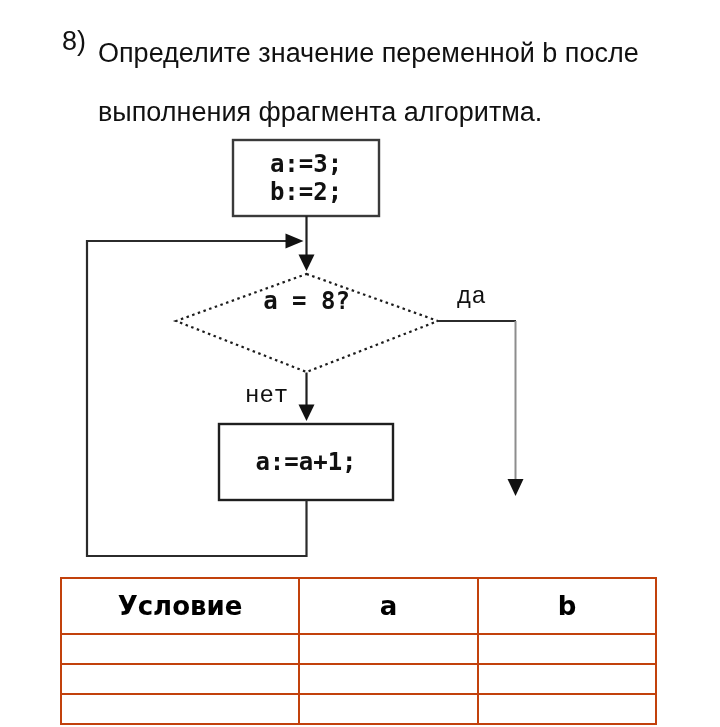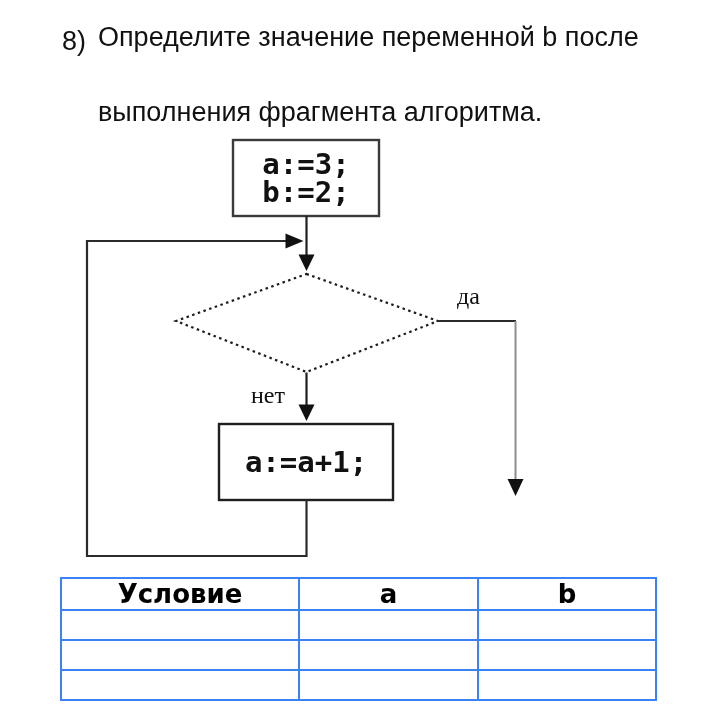--- a/index.html
+++ b/index.html
@@ -21,75 +21,75 @@
     white-space: nowrap;
   }
   
   .node-text {
     display: flex;
     flex-direction: column;
     justify-content: center;
     align-items: center;
     font-family: "DejaVu Sans Mono", monospace;
     font-weight: bold;
-    font-size: 29px;
+    font-size: 24px;
     line-height: 28px;
     color: #111;
     text-align: center;
     white-space: pre;
   }
   .decision-text {
     font-family: "DejaVu Sans Mono", monospace;
     font-weight: bold;
     font-size: 24px;
     color: #111;
     text-align: center;
     white-space: pre;
   }
   .branch-label {
-    font-family: Liberation Serif, serif;
+    font-family: Liberation Mono, monospace;
     font-size: 24px;
     color: #111;
     white-space: nowrap;
   }
   svg.flow { position: absolute; left: 0; top: 0; }
 
   table.trace {
     position: absolute;
     left: 60px;
     top: 577px;
     width: 595px;
     border-collapse: collapse;
     table-layout: fixed;
   }
   table.trace th, table.trace td {
-    border: 2px solid #3b82f6;
+    border: 2px solid #c2410c;
     height: 30px;
-    padding: 0;
+    padding: 12px;
   }
   table.trace th {
     font-family: "DejaVu Sans", sans-serif;
     font-weight: bold;
     font-size: 26px;
     color: #000;
     text-align: center;
     vertical-align: middle;
   }
   table.trace td {
     font-size: 20px;
     text-align: center;
   }
 </style>
 </head>
 <body>
 
 <div class="canvas">
 
   <div class="abs task-line" style="left:62px; top:26px;">8)</div>
-  <div class="abs task-line" style="left:98px; top:22px;">Определите значение переменной b после</div>
+  <div class="abs task-line" style="left:98px; top:38px;">Определите значение переменной b после</div>
   <div class="abs task-line" style="left:98px; top:56px;margin-top:41px;">выполнения фрагмента алгоритма.</div>
 
   <svg class="flow" width="720" height="727" viewBox="0 0 720 727">
 
     <rect x="233" y="140" width="146" height="76" fill="#ffffff" stroke="#3a3a3a" stroke-width="2.4"></rect>
 
     <line x1="306.5" y1="216" x2="306.5" y2="256" stroke="#1f1f1f" stroke-width="2.2"></line>
     <polygon points="306.5,271 298.5,254.5 314.5,254.5" fill="#111"></polygon>
 
     <polygon points="306.5,274 438,321 306.5,372 176,321" fill="#ffffff" stroke="#1c1c1c" stroke-width="2.2" stroke-dasharray="2.5 3.5"></polygon>
@@ -105,24 +105,25 @@
     <line x1="438" y1="321" x2="516" y2="321" stroke="#2b2b2b" stroke-width="2"></line>
     <line x1="515.5" y1="321" x2="515.5" y2="480" stroke="#8d8d8d" stroke-width="2"></line>
     <polygon points="515.5,496 507.5,479 523.5,479" fill="#111"></polygon>
   </svg>
 
   <div class="abs node-text" style="left:233px; top:140px; width:146px; height:76px;">
     <div>a:=3;</div>
     <div>b:=2;</div>
   </div>
 
+  <div class="abs decision-text" style="left:236px; top:287px; width:141px;">a = 8?</div>
 
   <div class="abs branch-label" style="left:457px; top:283px;">да</div>
 
-  <div class="abs branch-label" style="left:251px; top:382px;text-align:center;">нет</div>
+  <div class="abs branch-label" style="left:245px; top:382px;text-align:center;">нет</div>
 
   <div class="abs node-text" style="left:219px; top:424px; width:174px; height:76px;">
     <div>a:=a+1;</div>
   </div>
 
   <table class="trace">
     <colgroup>
       <col style="width:238px">
       <col style="width:179px">
       <col style="width:178px">

